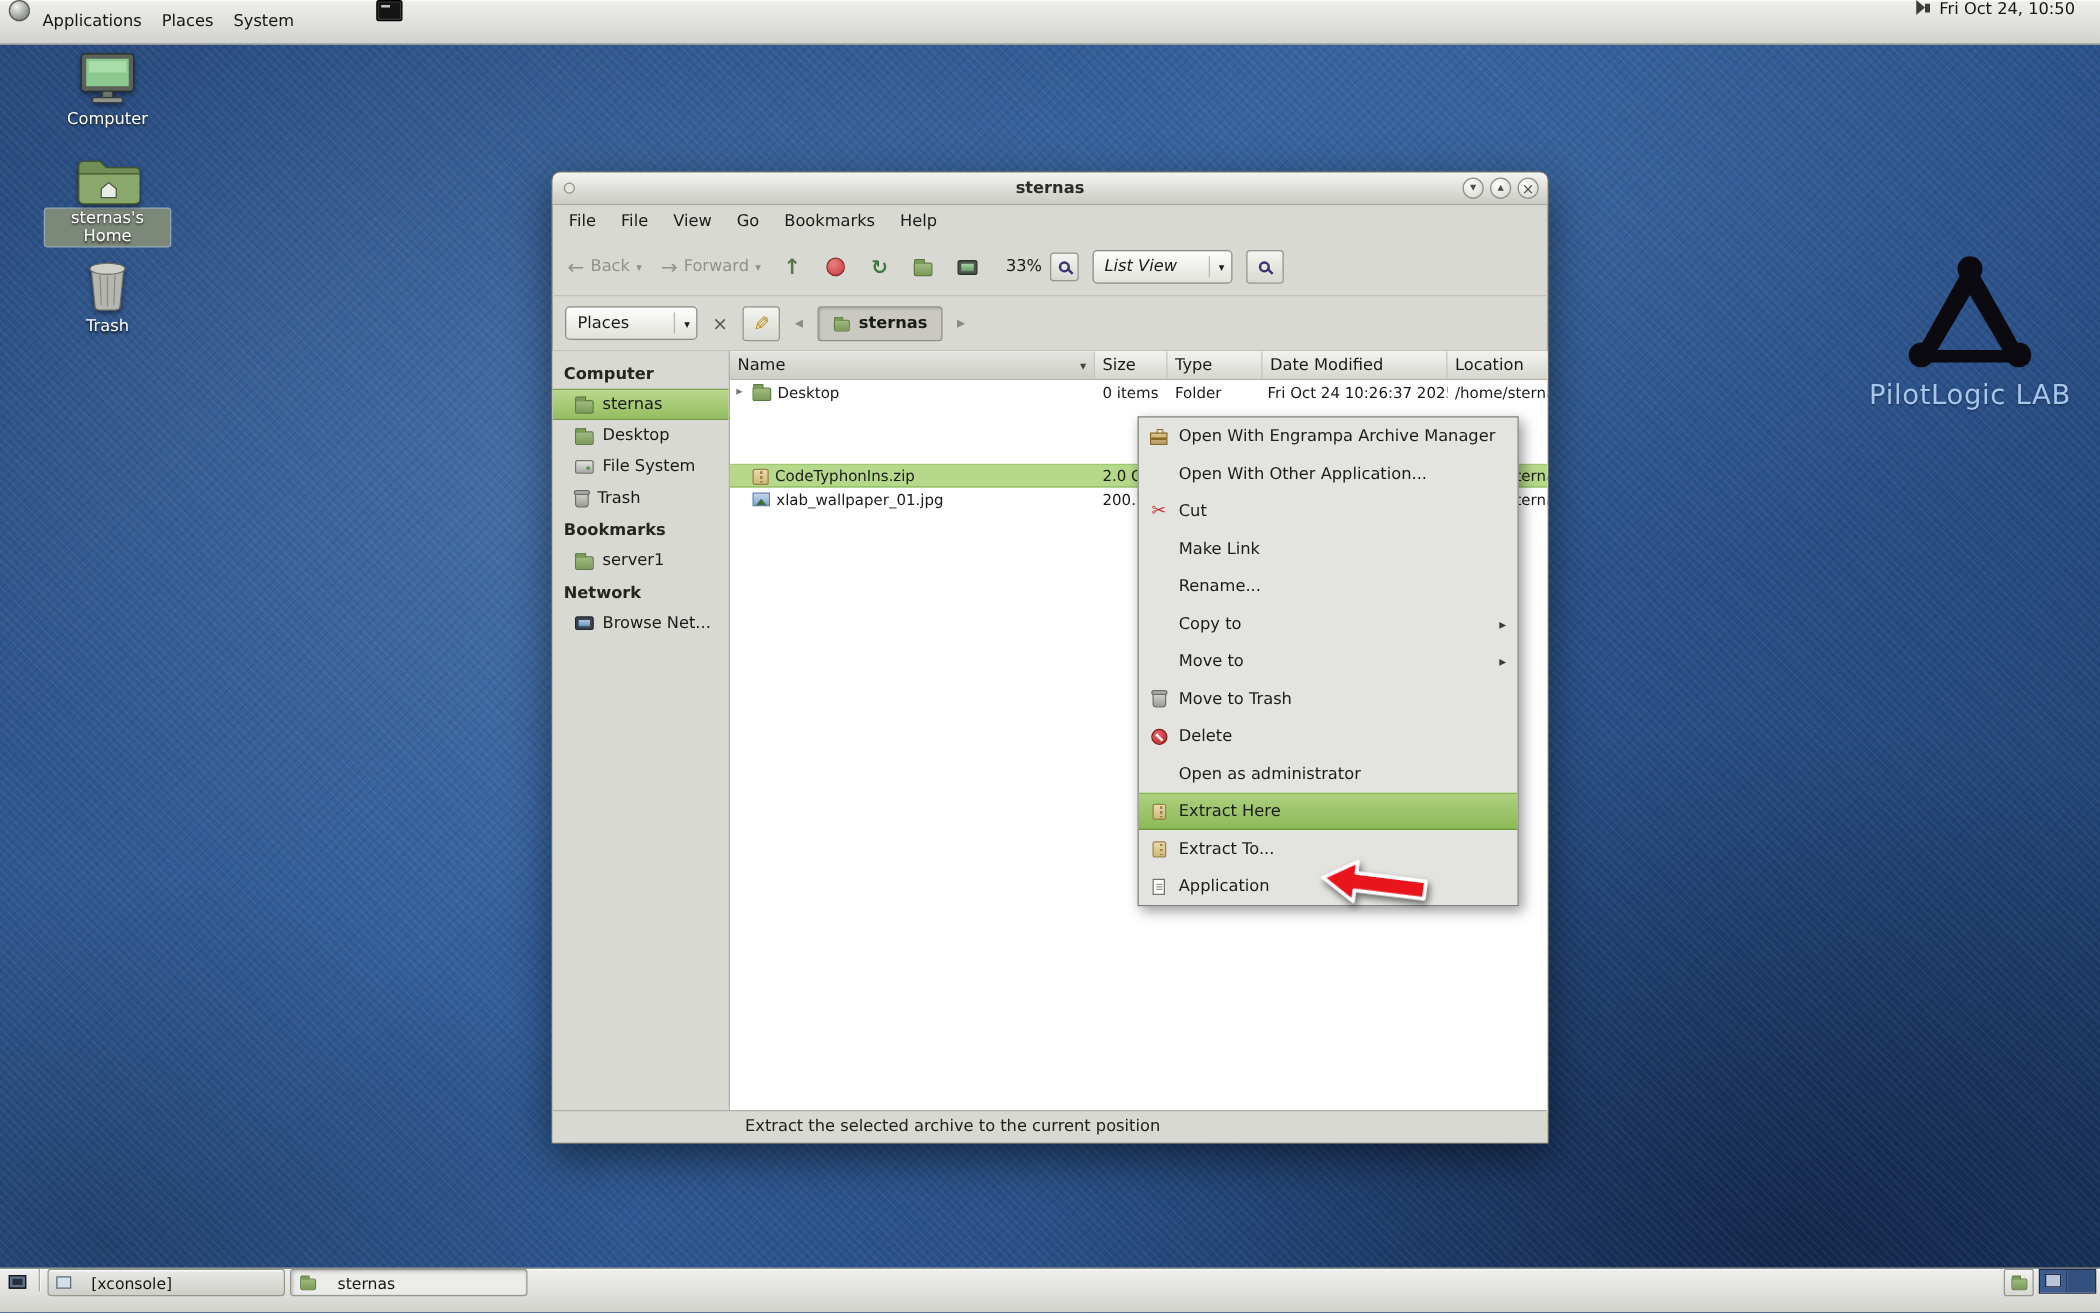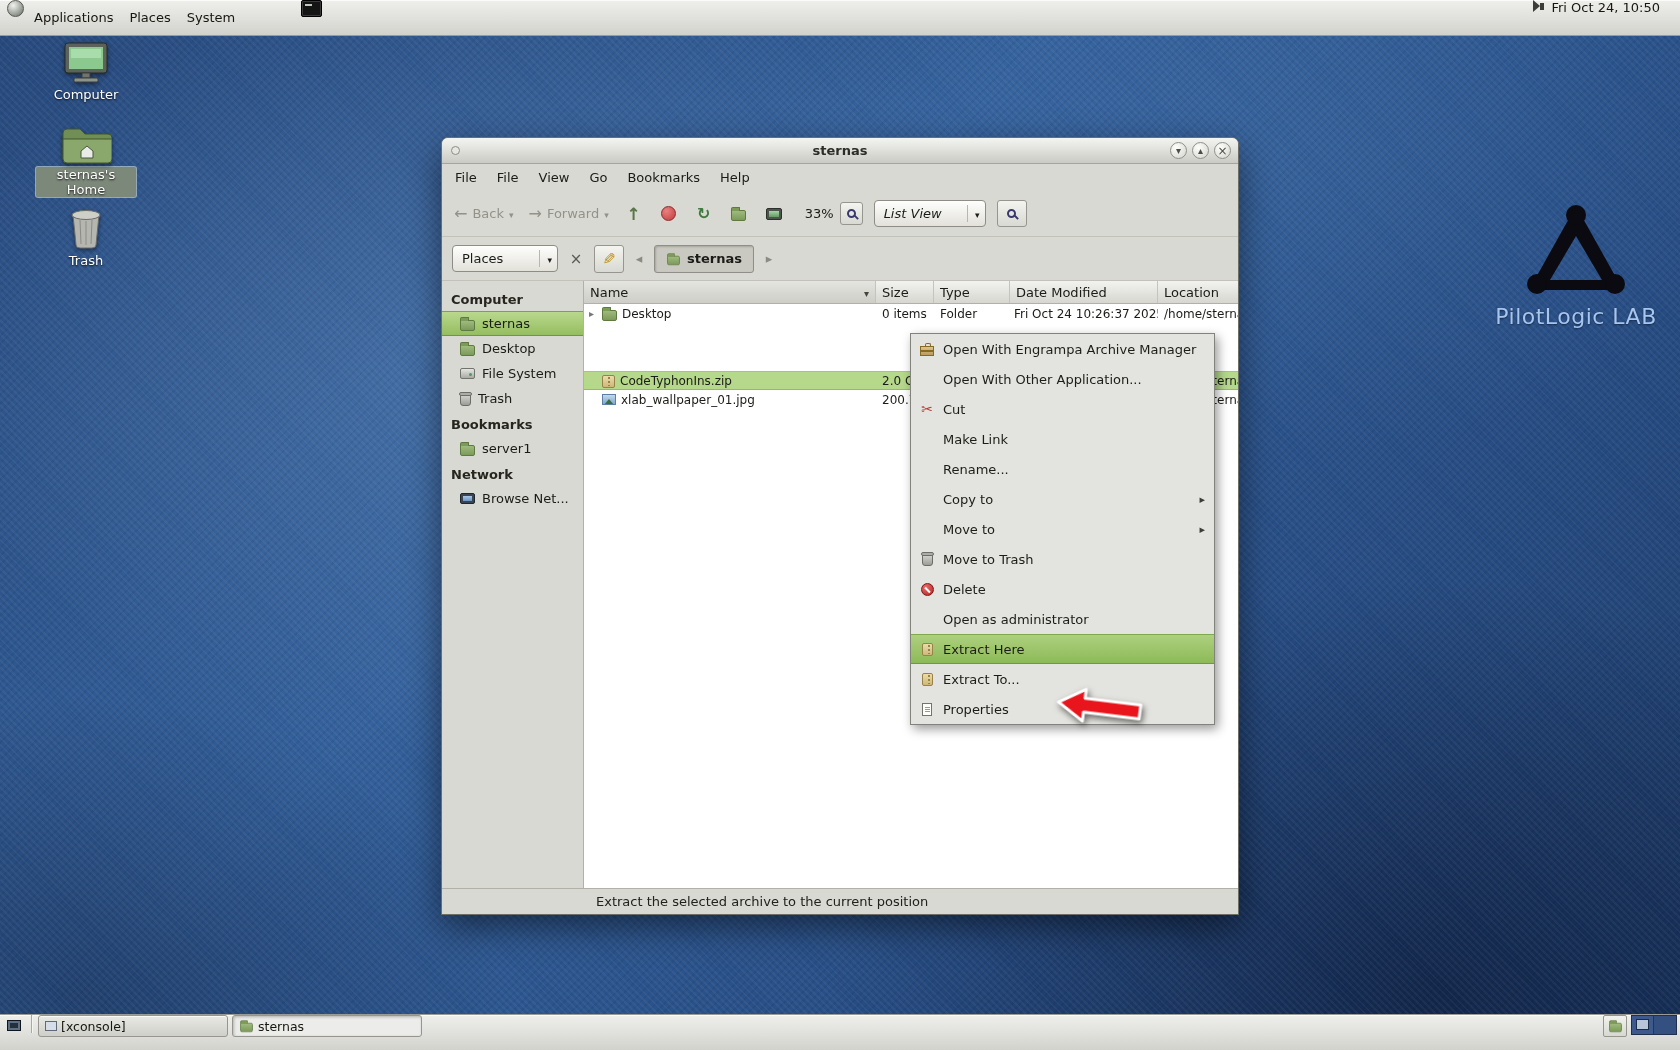--- a/index.html
+++ b/index.html
@@ -36,21 +36,21 @@
   .flex { flex:1; }
   .vol { display:flex; align-items:center; margin-right:7px; }
   .vol-body { width:4px; height:7px; background:#3c3c38; display:inline-block; }
   .vol-cone { display:inline-block; width:0; height:0; border-top:6px solid transparent; border-bottom:6px solid transparent; border-right:7px solid #3c3c38; margin-left:-6px; transform:scaleX(-1); }
   .clock { margin-right:15px; white-space:nowrap; }
 
   
   .show-desktop { width:22px; height:20px; display:flex; align-items:center; justify-content:center; margin-right:2px; }
   .show-desktop i { width:14px; height:11px; background:#26303c; border:1px solid #11161c; box-shadow:inset 0 0 0 2px #5d7186; }
   .psep { width:1px; height:18px; background:#aaaaa4; box-shadow:1px 0 0 #f4f4f1; margin:0 4px; }
-  .task { width:190px; height:22px; margin:0 2px; display:flex; align-items:center; gap:4px; padding:0 6px;
+  .task { width:190px; height:22px; margin:0 2px; display:flex; align-items:center; gap:16px; padding:0 6px;
     background:linear-gradient(#e9e9e5,#cfcfca); border:1px solid #96968f; border-radius:3px;
     box-shadow:inset 0 1px 0 #fafaf8; font-size:12.5px; overflow:hidden; white-space:nowrap; }
   .task.active { background:#ececea; box-shadow:inset 1px 1px 3px rgba(0,0,0,.25); }
   .ic-xterm { width:12px; height:10px; background:#d5dde9; border:1px solid #5c6a7c; flex:none; }
   .tray-cell { width:24px; height:22px; border:1px solid #96968f; border-radius:2px; display:flex; align-items:center; justify-content:center; background:linear-gradient(#f2f2ee,#d8d8d2); margin-right:4px; }
   .ws { display:flex; border:1px solid #20304a; }
   .ws i { width:22px; height:18px; background:#3c5a8e; border-right:1px solid #22365a; position:relative; }
   .ws i:last-child { border-right:none; background:#345080; }
   .ws i.cur::before { content:""; position:absolute; left:4px; top:3px; width:11px; height:9px; background:#b9c6da; border:1px solid #1d2c45; }
 
@@ -479,21 +479,21 @@
   <div class="ctx-item">
     <span class="slot">
         <i class="ic-zip menu-ic"></i>
       </span>
     <span class="lbl">Extract To...</span>
   </div>
   <div class="ctx-item">
     <span class="slot">
         <i class="ic-doc"></i>
       </span>
-    <span class="lbl">Properties</span>
+    <span class="lbl">Application</span>
   </div>
 </div>
 
 <div class="pointer-arrow">
   <svg width="86" height="38" viewBox="0 0 86 38">
     <polygon points="2,19 28,3 28,12 84,12 84,26 28,26 28,35" fill="#e8151c" stroke="#ffffff" stroke-width="3" stroke-linejoin="round"></polygon>
   </svg>
 </div>
 
 <div class="panel bottom">

